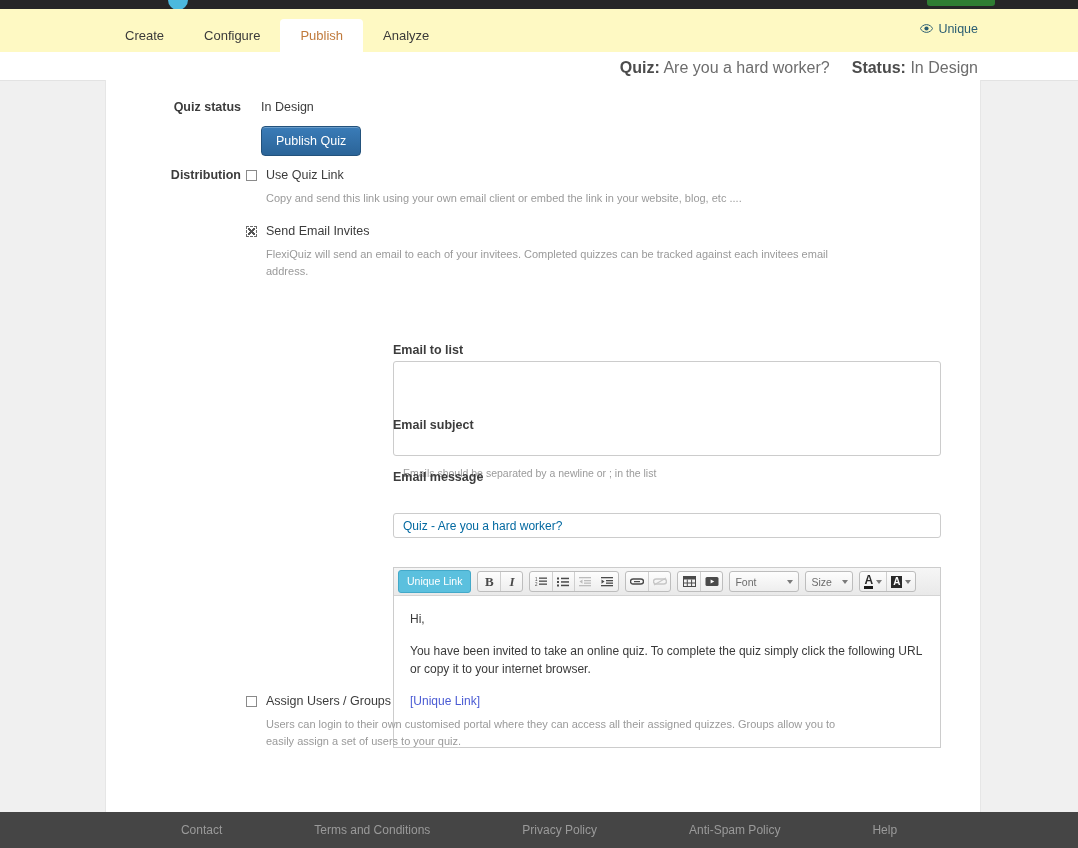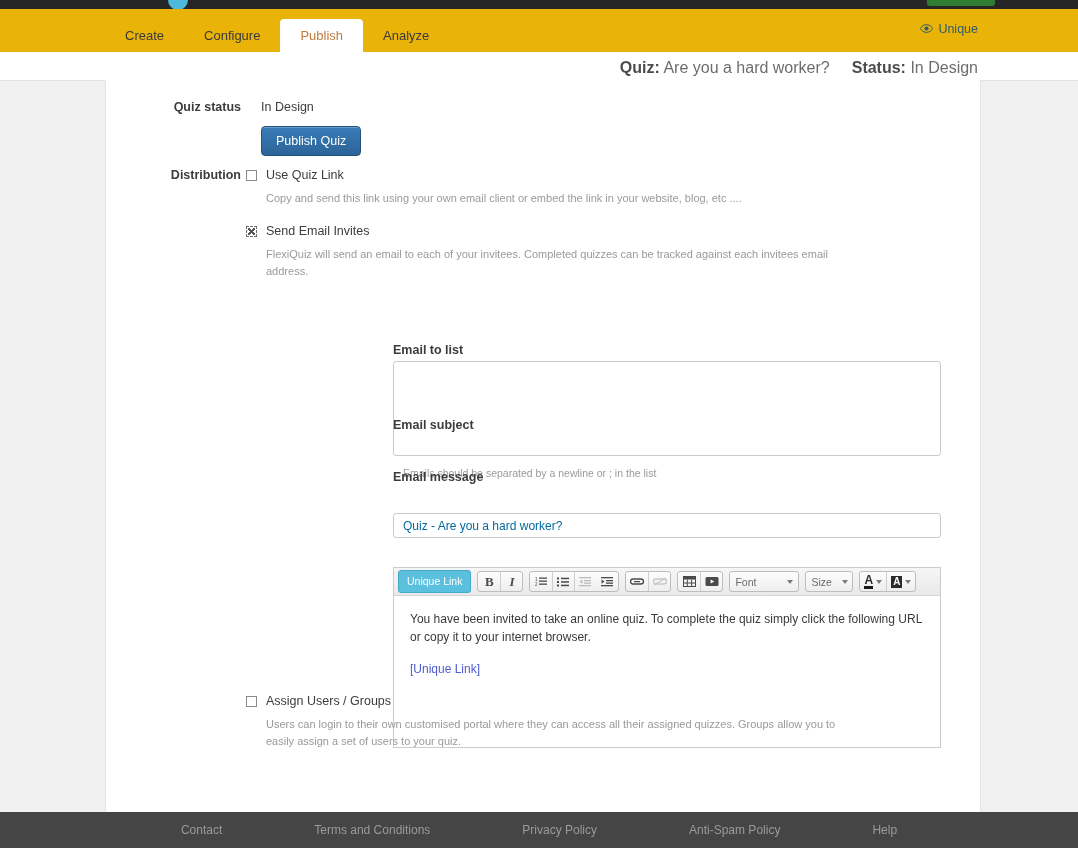--- a/index.html
+++ b/index.html
@@ -44,21 +44,21 @@
     background: #2f7d32;
     border-radius: 3px;
   }
 
   
   .navbar {
     position: absolute;
     top: 9px; left: 0;
     width: 1078px;
     height: 43px;
-    background: #eab308;
+    background: #fef9c3;
   }
   .nav-tabs {
     position: absolute;
     left: 105px;
     bottom: 0;
     display: flex;
     align-items: flex-end;
     height: 43px;
   }
   .nav-tab {
@@ -581,20 +581,21 @@
         </div>
         <div class="tb-btn colorbtn sep">
           <span class="colorA-box">A</span>
           <span class="caret"></span>
         </div>
       </div>
 
     </div>
 
     <div class="editor-body">
+      <p>Hi,</p>
       <p>You have been invited to take an online quiz. To complete the quiz simply click the following URL or copy it to your internet browser.</p>
       <p><a href="#">[Unique Link]</a></p>
     </div>
   </div>
 
   <div class="option" style="top:614px;">
     <div class="option-head">
       <span class="cbox"></span>
       <span class="option-title">Assign Users / Groups</span>
     </div>

